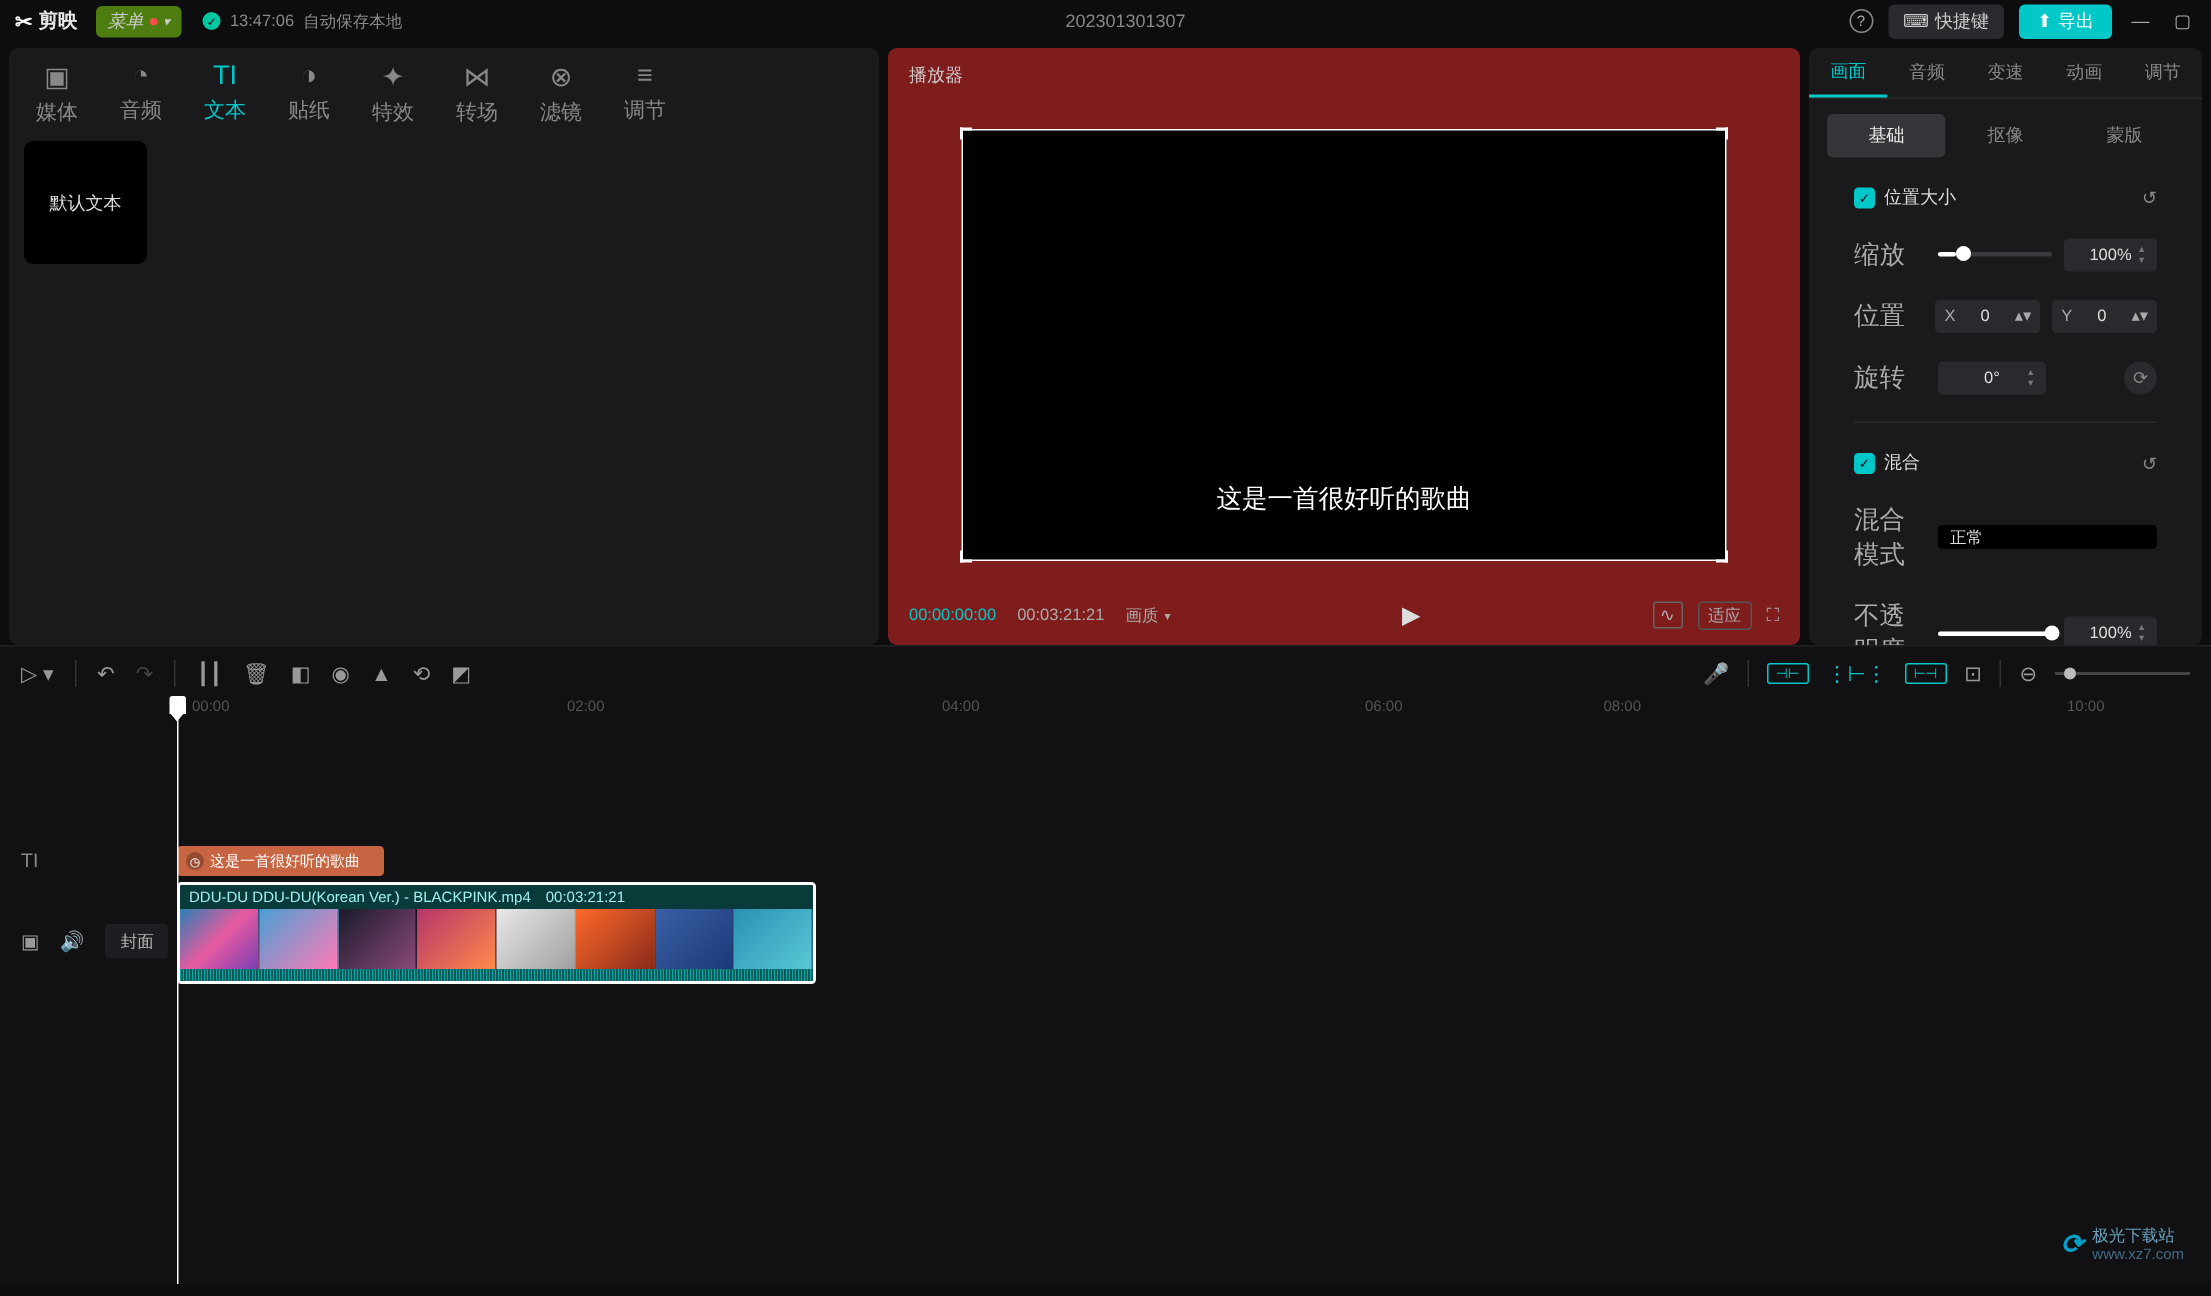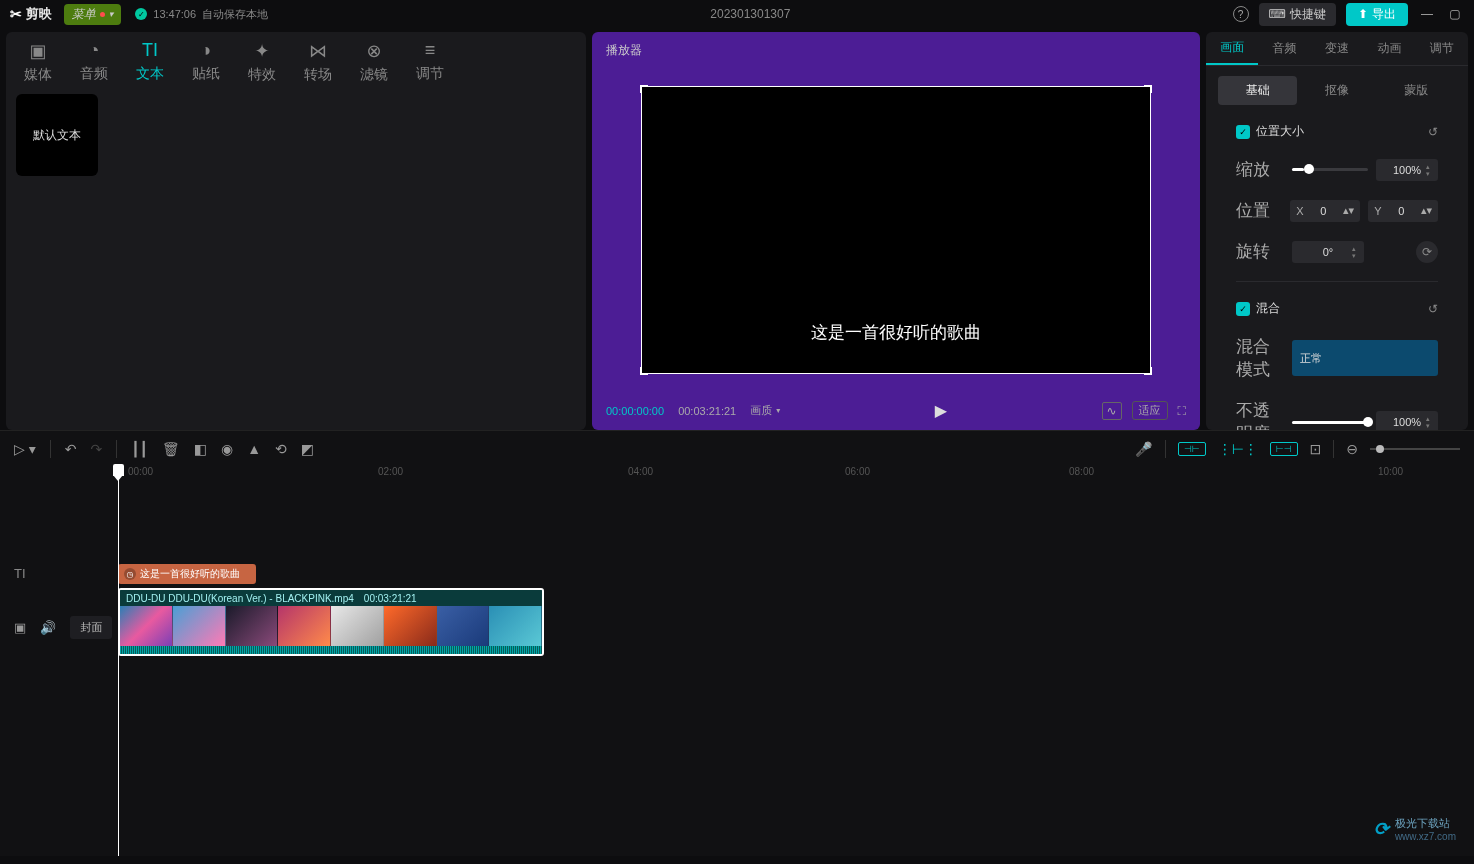--- a/index.html
+++ b/index.html
@@ -36,21 +36,21 @@
 .save-check{width:12px;height:12px;border-radius:50%;background:#00c8a0;display:flex;align-items:center;justify-content:center;color:#000;font-size:8px;}
 .title-center { flex:1; text-align:center; color:#888; }
 .title-right { display:flex; align-items:center; gap:10px; }
 .help-icon { width:16px;height:16px;border:1px solid #888;border-radius:50%;display:flex;align-items:center;justify-content:center;font-size:10px;color:#aaa;}
 .shortcut-btn{background:#2a2a2e;border-radius:4px;padding:3px 10px;color:#ccc;display:flex;align-items:center;gap:4px;}
 .export-btn{background:#00c8c8;color:#fff;border-radius:4px;padding:3px 12px;display:flex;align-items:center;gap:4px;font-weight:500;}
 .win-btn{width:18px;height:18px;display:flex;align-items:center;justify-content:center;color:#aaa;}
 
 .main-row { display:flex; height: 402px; gap:6px; padding:4px 6px 0 6px;}
 .left-panel { width:580px; background:#1a1a1d; border-radius:6px; display:flex; flex-direction:column;}
-.player-panel { flex:1; background:#4c1d95; border-radius:6px; display:flex; flex-direction:column; min-width:0;}
+.player-panel { flex:1; background:#7f1d1d; border-radius:6px; display:flex; flex-direction:column; min-width:0;}
 .right-panel { width:262px; background:#1a1a1d; border-radius:6px; overflow:hidden;}
 
 .top-tabs { display:flex; padding:8px 18px 0 18px; gap:28px;}
 .top-tab { display:flex; flex-direction:column; align-items:center; gap:4px; color:#888; cursor:pointer;}
 .top-tab.active { color:#00c8c8;}
 .tab-icon{font-size:18px;}
 .tab-label{font-size:14px;}
 
 .left-body{display:flex;flex:1;overflow:hidden;}
 .left-sidebar{width:96px;padding:10px 8px;display:flex;flex-direction:column;gap:6px;}
@@ -92,21 +92,21 @@
 .prop-row{display:flex;align-items:center;gap:8px;}
 .prop-label{width:48px;color:#aaa;font-size:17px;}
 .slider-track{flex:1;height:3px;background:#3a3a3e;border-radius:2px;position:relative;}
 .slider-fill{position:absolute;left:0;top:0;bottom:0;background:#fff;border-radius:2px;}
 .slider-thumb{position:absolute;top:-4px;width:10px;height:10px;border-radius:50%;background:#fff;}
 .value-box{width:62px;height:22px;background:#2a2a2e;border-radius:3px;display:flex;align-items:center;justify-content:center;color:#ddd;font-size:11px;position:relative;}
 .value-box .spin{position:absolute;right:2px;top:0;bottom:0;width:10px;display:flex;flex-direction:column;justify-content:center;color:#777;font-size:7px;line-height:7px;}
 .xy-box{width:72px;height:22px;background:#2a2a2e;border-radius:3px;display:flex;align-items:center;padding:0 6px;color:#aaa;font-size:11px;gap:6px;}
 .xy-box .val{flex:1;text-align:center;color:#ddd;}
 .circle-btn{width:22px;height:22px;border-radius:50%;background:#2a2a2e;display:flex;align-items:center;justify-content:center;color:#888;}
-.select-box{flex:1;height:36px;background:#0c4a6e;border-radius:3px;display:flex;align-items:center;padding:0 8px;color:#ddd;font-size:11px;}
+.select-box{flex:1;height:16px;background:#000000;border-radius:3px;display:flex;align-items:center;padding:0 8px;color:#ddd;font-size:11px;}
 
 .timeline-toolbar{height:36px;display:flex;align-items:center;padding:0 14px;gap:18px;background:#111113;border-top:1px solid #222;}
 .tl-left{display:flex;align-items:center;gap:14px;}
 .tl-icon{color:#999;font-size:14px;cursor:pointer;}
 .tl-icon.disabled{color:#444;}
 .tl-divider{width:1px;height:18px;background:#333;}
 .tl-right{margin-left:auto;display:flex;align-items:center;gap:12px;}
 .tl-icon.cyan{color:#00c8c8;}
 .tl-icon-box{border:1px solid #00c8c8;color:#00c8c8;padding:1px 5px;border-radius:2px;font-size:9px;}
 .zoom-line{width:90px;height:2px;background:#444;position:relative;}
@@ -358,21 +358,21 @@
         <div class="zoom-dot"></div>
       </div>
   </div>
 </div>
 
 <div class="timeline-area">
   <div class="ruler">
     <span class="ruler-mark" style="left:10px">00:00</span>
     <span class="ruler-mark" style="left:260px">02:00</span>
     <span class="ruler-mark" style="left:510px">04:00</span>
-    <span class="ruler-mark" style="left:727px">06:00</span>
+    <span class="ruler-mark" style="left:792px">06:00</span>
     <span class="ruler-mark" style="left:951px">08:00</span>
     <span class="ruler-mark" style="left:1260px">10:00</span>
   </div>
 
   <div class="track-type-icon text-track-icon">TI</div>
 
   <div class="track-controls">
     <span class="track-ctrl">▣</span>
     <span class="track-ctrl">🔊</span>
     <div class="cover-btn">封面</div>

